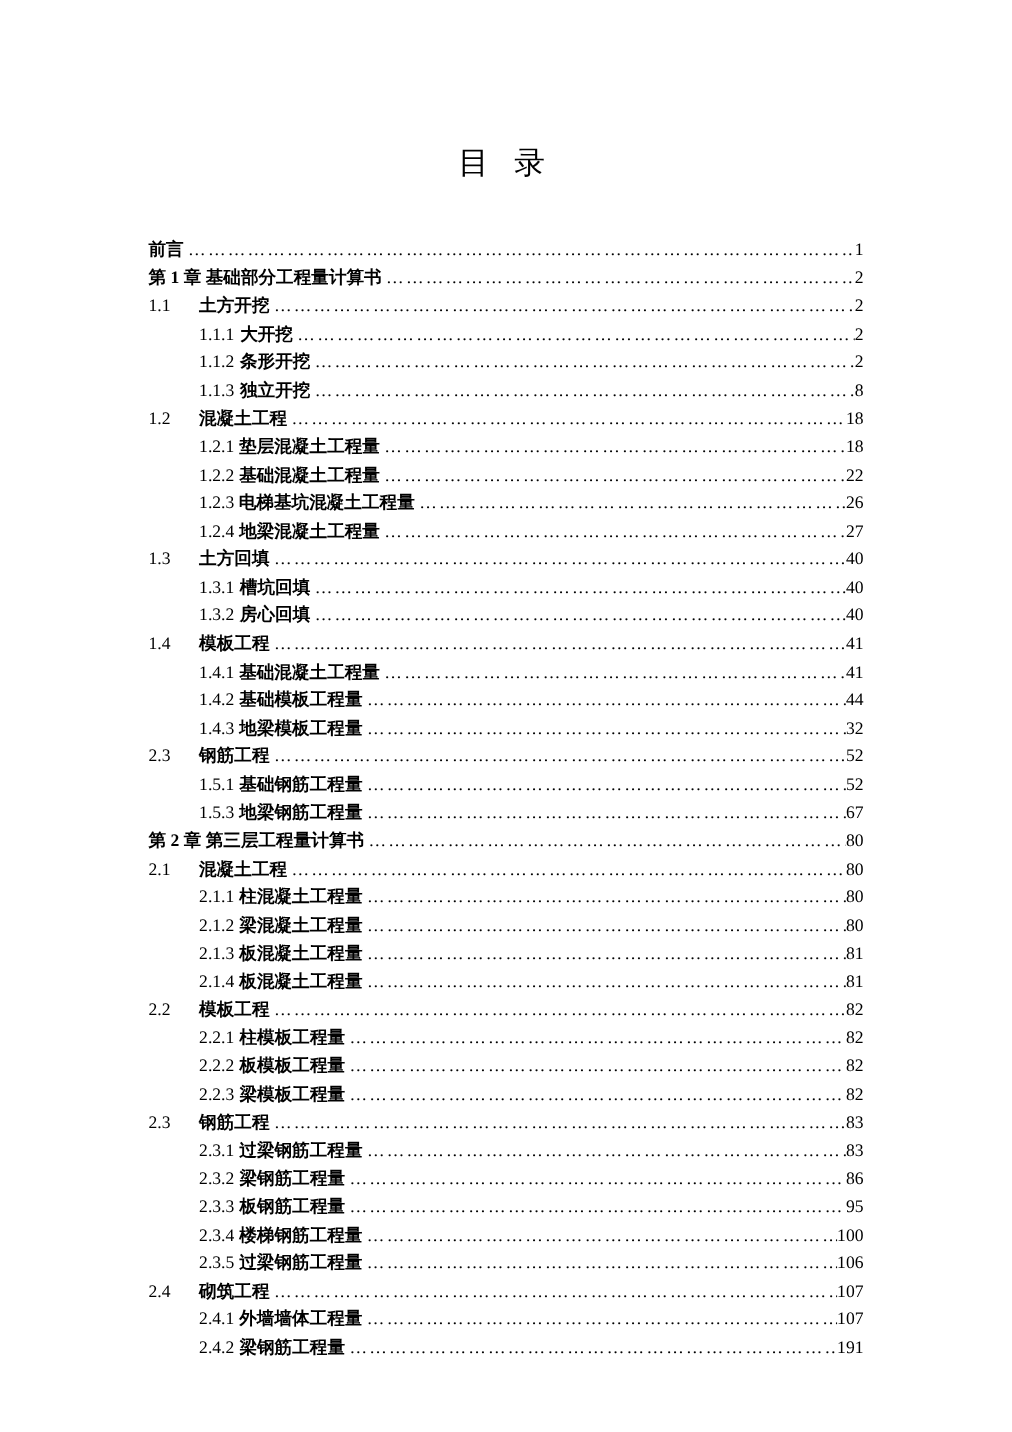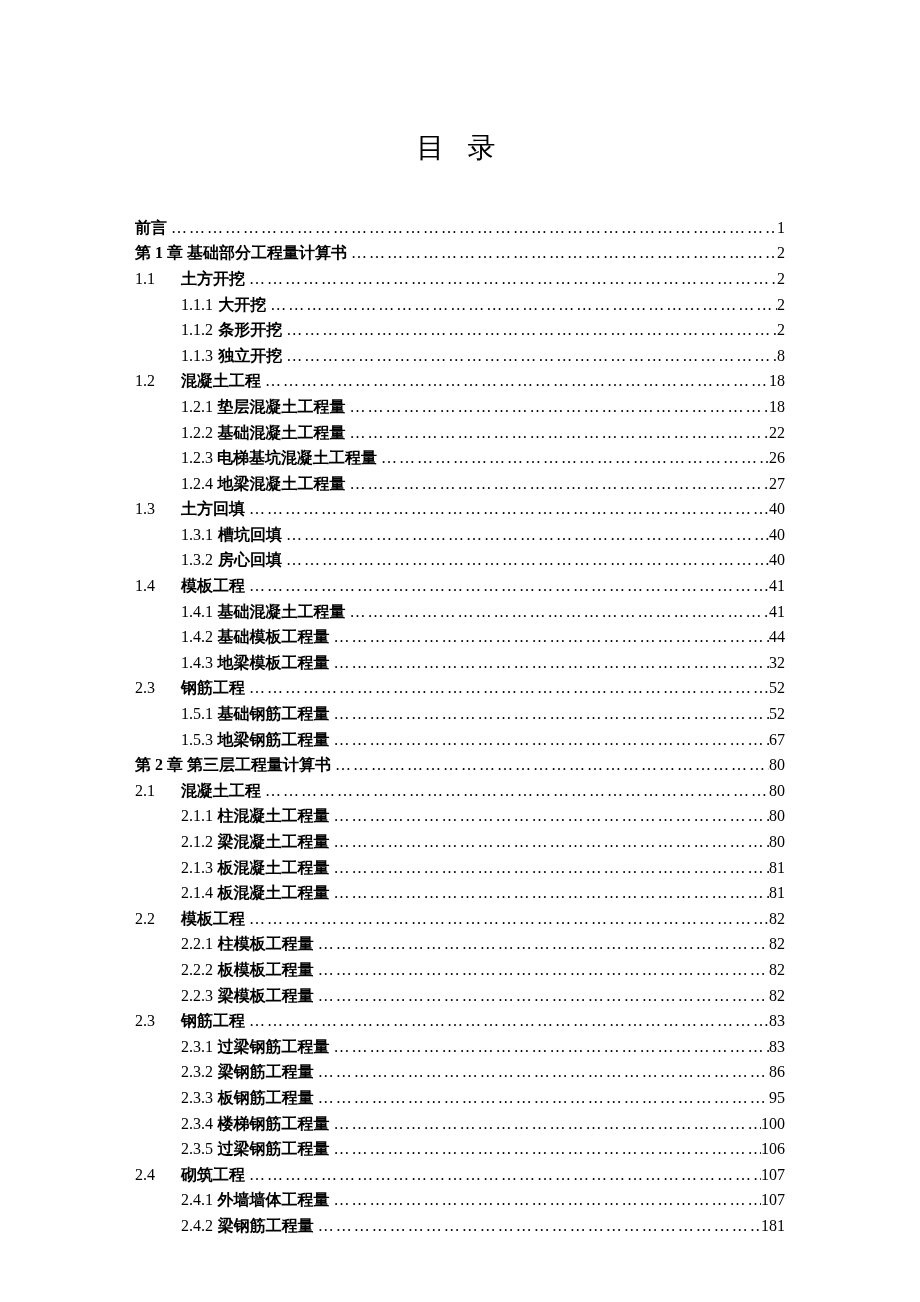--- a/index.html
+++ b/index.html
@@ -363,16 +363,16 @@
         <span class="toc-label">外墙墙体工程量</span>
         <span class="dots"></span>
         <span class="toc-page">107</span>
       </div>
       <div class="toc-row">
         <span class="indent-l2"></span>
         <span>2.4.2</span>
         <span class="pad"></span>
         <span class="toc-label">梁钢筋工程量</span>
         <span class="dots"></span>
-        <span class="toc-page">181</span>
+        <span class="toc-page">191</span>
       </div>
     </div>
 </div>
 
 </body></html>

